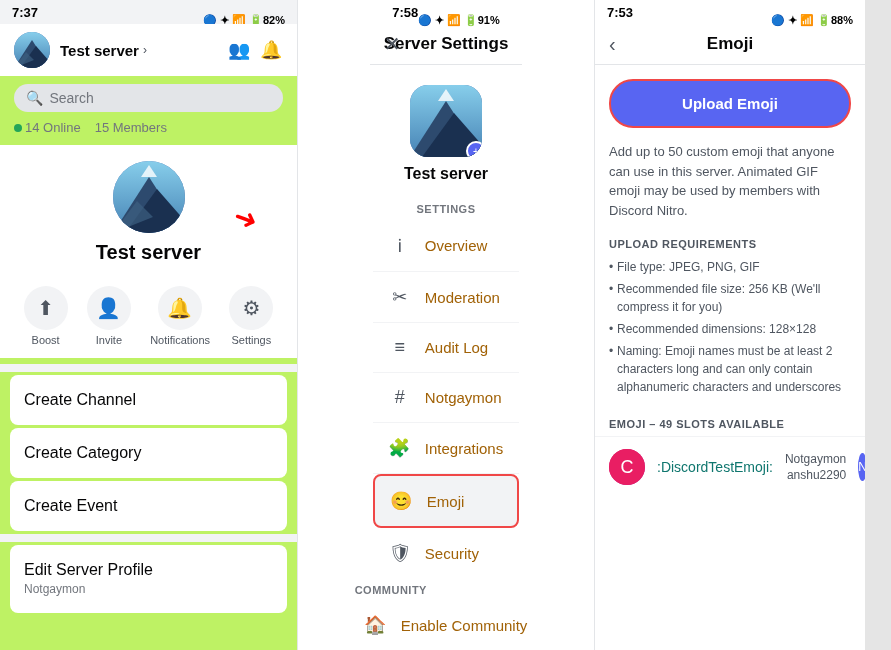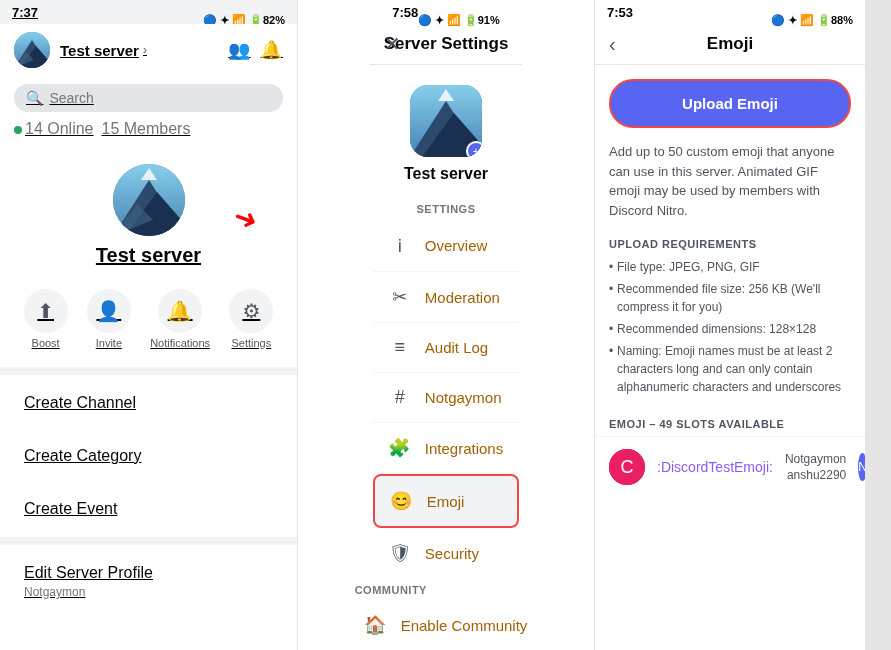--- a/index.html
+++ b/index.html
@@ -31,23 +31,22 @@
       font-size: 12px;
       font-weight: 600;
       height: 24px;
     }
     .status-bar .time { font-weight: 700; font-size: 13px; }
     .status-bar .icons { display: flex; gap: 3px; align-items: center; font-size: 11px; margin-top: 16px; }
 
     
     #panel1 {
       width: 297px;
-      background: #ffffff;
+      background: #bef264;
       flex-shrink: 0;
-      text-decoration: underline;
     }
     #panel1 .status-bar { background: #f2f3f5; }
 
     .server-header {
       display: flex;
       align-items: center;
       padding: 8px 14px;
       gap: 10px;
       background: #fff;
     }
@@ -90,23 +89,23 @@
       align-items: center;
       padding: 6px 12px;
       gap: 6px;
     }
     .search-icon-small { color: #72767d; font-size: 14px; }
     .search-text { color: #72767d; font-size: 14px; }
 
     .server-info-row {
       display: flex;
       align-items: center;
-      gap: 8px;
+      gap: 14px;
       padding: 0 14px 10px;
-      font-size: 16px;
+      font-size: 13px;
       color: #72767d;
     }
     .online-dot { width: 8px; height: 8px; border-radius: 50%; background: #23a559; display: inline-block; margin-right: 3px; }
 
     
     .server-showcase {
       display: flex;
       flex-direction: column;
       align-items: center;
       padding: 16px 14px 10px;
@@ -392,21 +391,21 @@
       border-radius: 50%;
       background: linear-gradient(135deg, #e91e63, #9c27b0);
       display: flex;
       align-items: center;
       justify-content: center;
       color: white;
       font-size: 16px;
     }
     .emoji-name {
       font-size: 14px;
-      color: #8b5cf6;
+      color: #0f766e;
       flex: 1;
     }
     .emoji-meta {
       display: flex;
       flex-direction: column;
       align-items: flex-end;
       gap: 2px;
     }
     .emoji-user {
       font-size: 12px;

